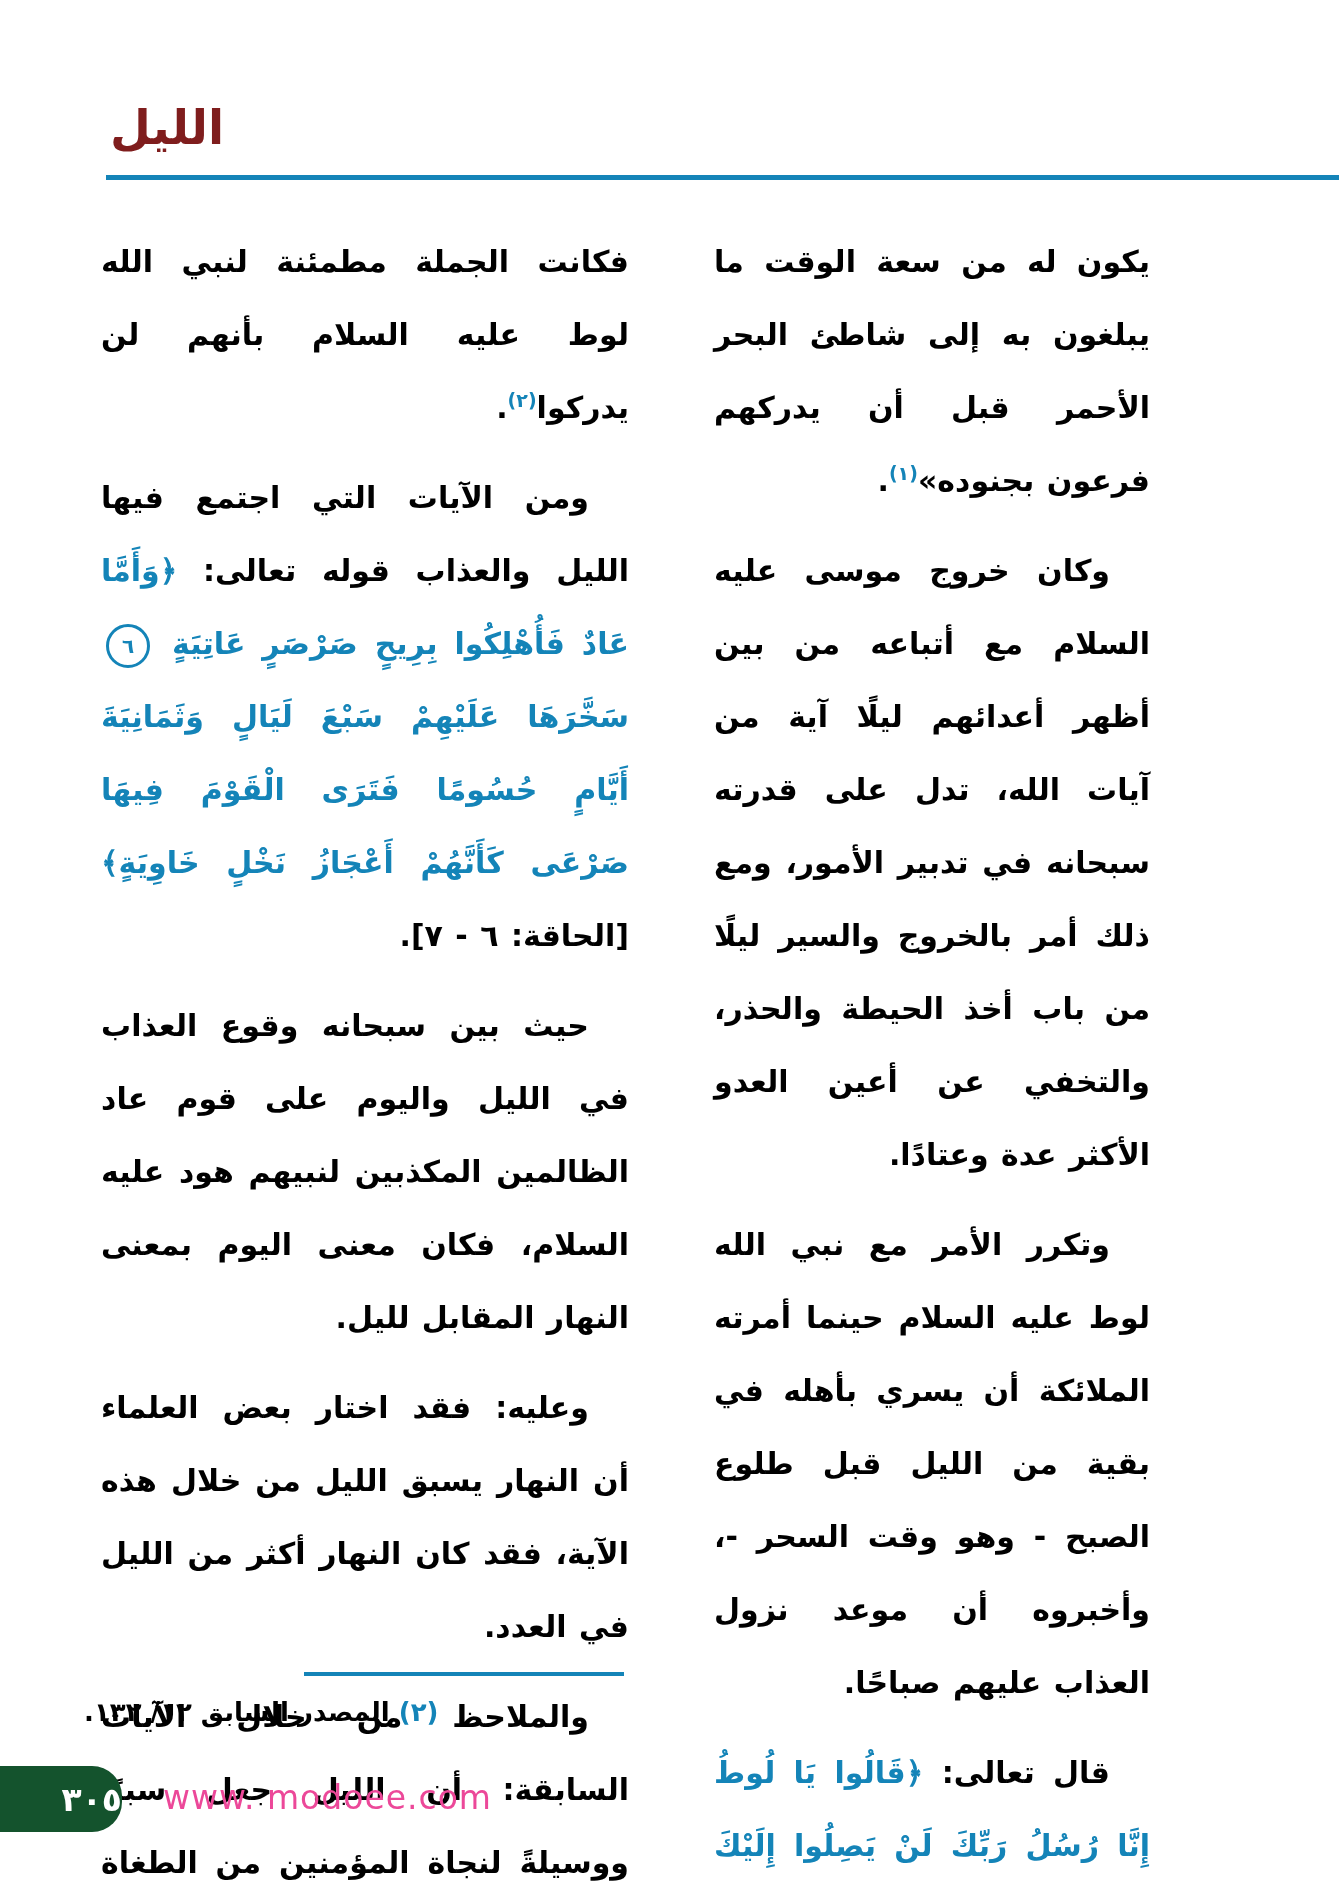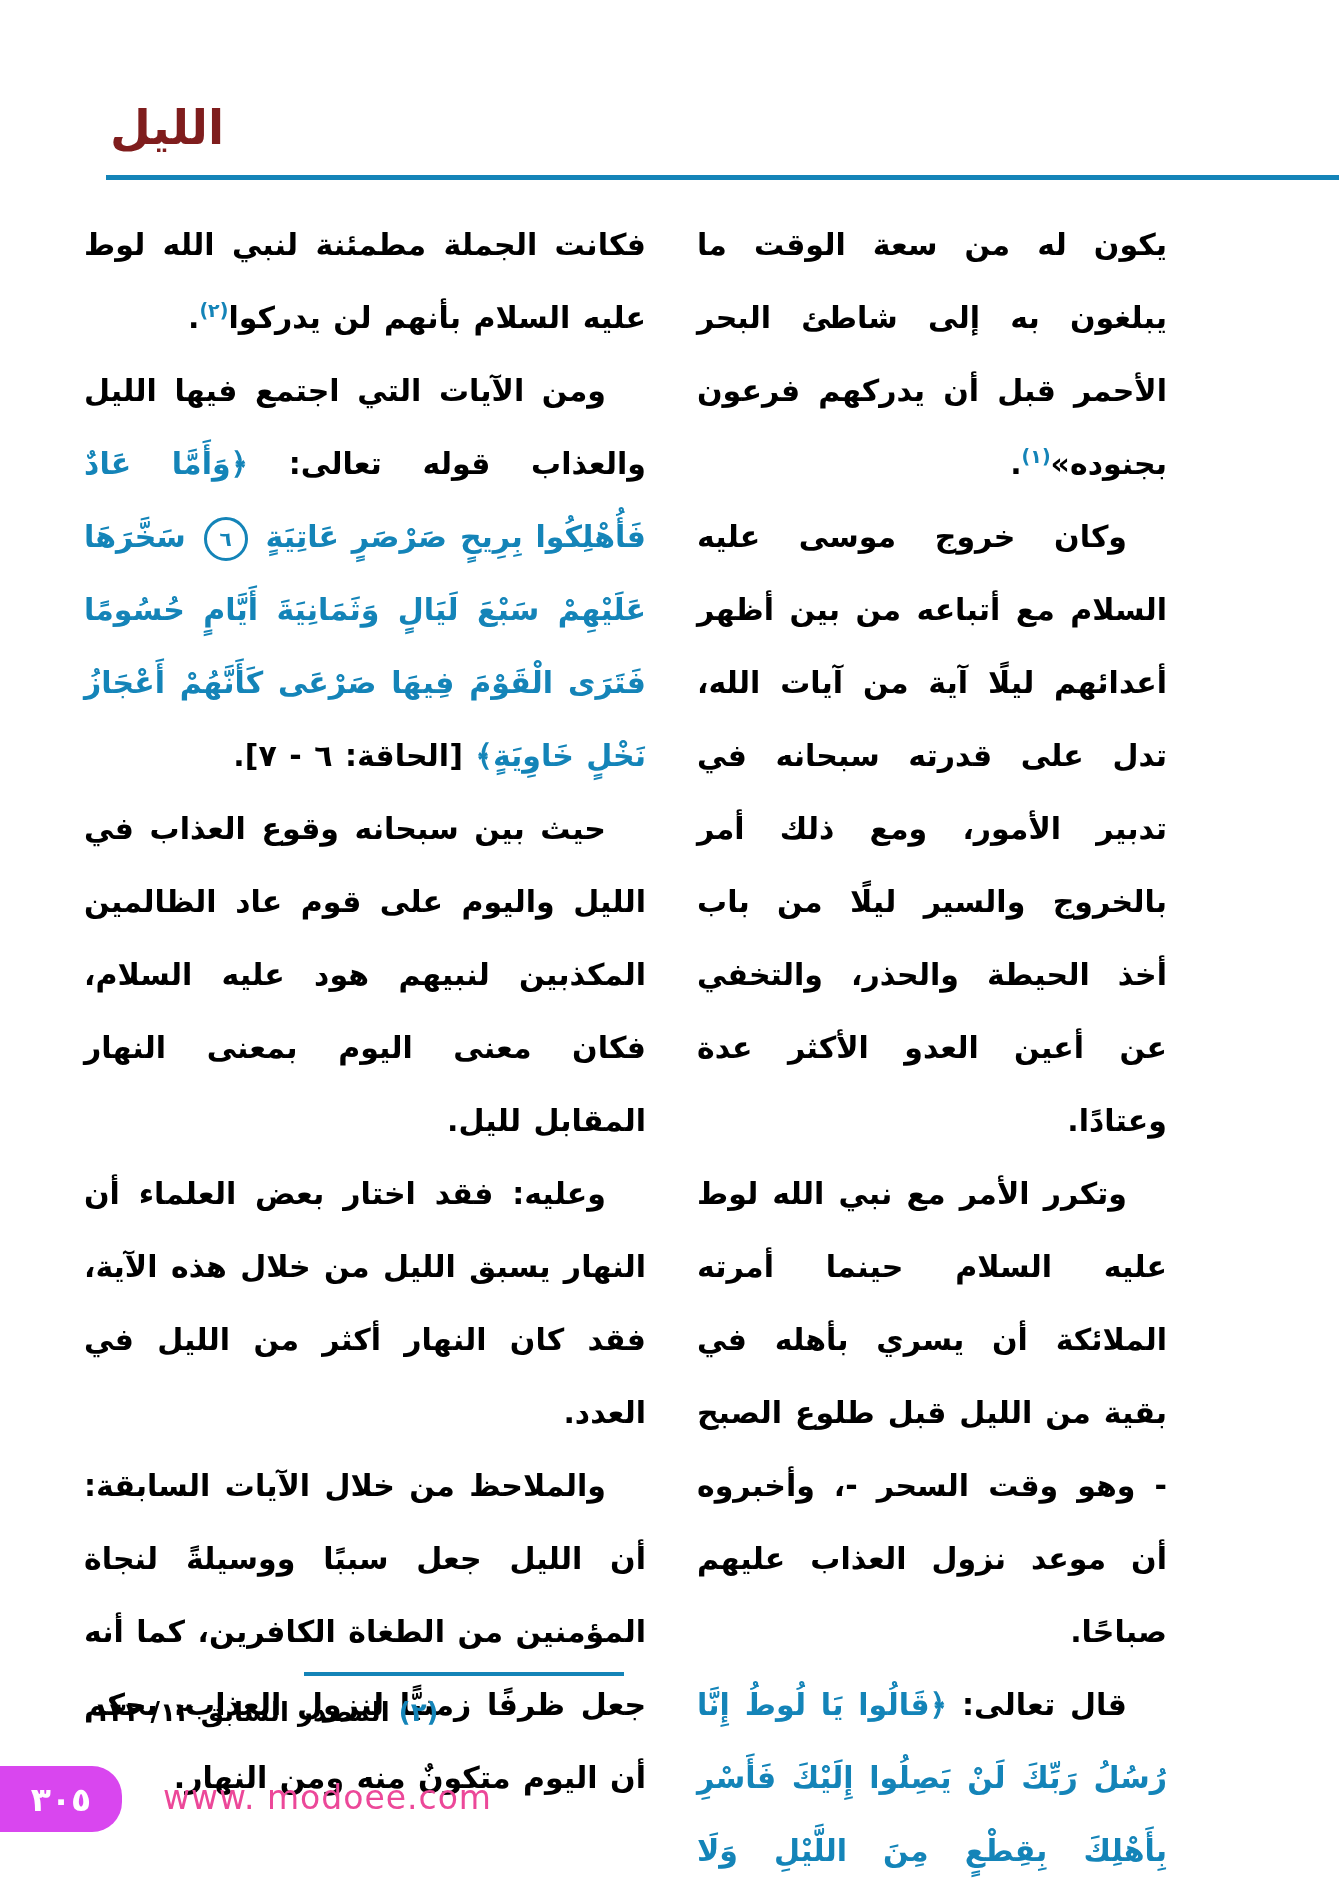--- a/index.html
+++ b/index.html
@@ -24,21 +24,21 @@
   }
   
   .col{
     position:absolute;top:208px;
     font-size:30px;font-weight:700;color:#000;
     line-height:73px;text-align:justify;
     word-spacing:2px;
   }
   .col-right{right:172px;width:470px;}
   .col-left{left:84px;width:562px;}
-  .para{margin:0;text-indent:40px;}
+  .para{margin:17px;text-indent:40px;}
   .para.no-indent{text-indent:0;}
   .seg-quran{color:#1484b8;}
   .seg-sup{
     color:#1484b8;font-size:19px;vertical-align:super;
     line-height:0;font-weight:700;
   }
   .seg-ayah{
     display:inline-flex;align-items:center;justify-content:center;
     width:38px;height:38px;border:3px solid #1484b8;border-radius:50%;
     color:#1484b8;font-size:20px;line-height:1;
@@ -53,22 +53,22 @@
     margin:0 22px 16px auto;
   }
   .fn-text{
     font-size:26px;text-align:left;
     padding-left:0;padding-right:22px;line-height:40px;
   }
   .fn-marker{color:#1484b8;}
   
   .badge{
     position:absolute;left:0;top:1766px;width:122px;height:66px;
-    background:#d946ef;border-radius:0 30px 30px 0;
-    display:flex;align-items:center;justify-content:center;
+    background:#14532d;border-radius:0 30px 30px 0;
+    display:flex;align-items:center;justify-content:flex-start;
   }
   .badge span{color:#ffffff;font-size:33px;font-weight:700;line-height:1;}
   .website{
     position:absolute;left:163px;top:1778px;
     direction:ltr;color:#ec4899;font-size:33px;font-weight:400;
     letter-spacing:1px;
   }
 </style>
 </head>
 <body>

